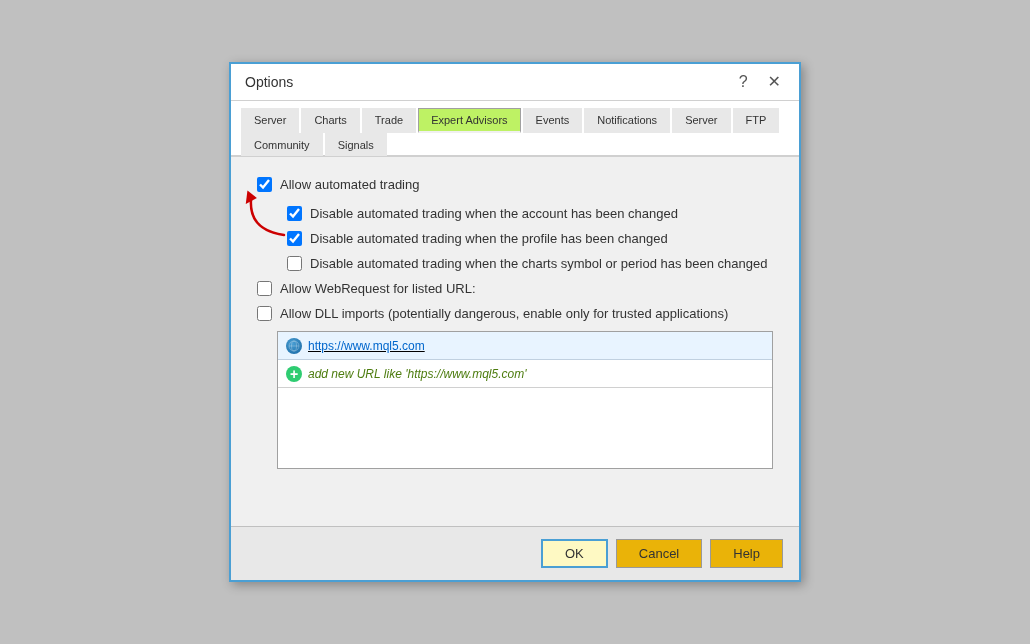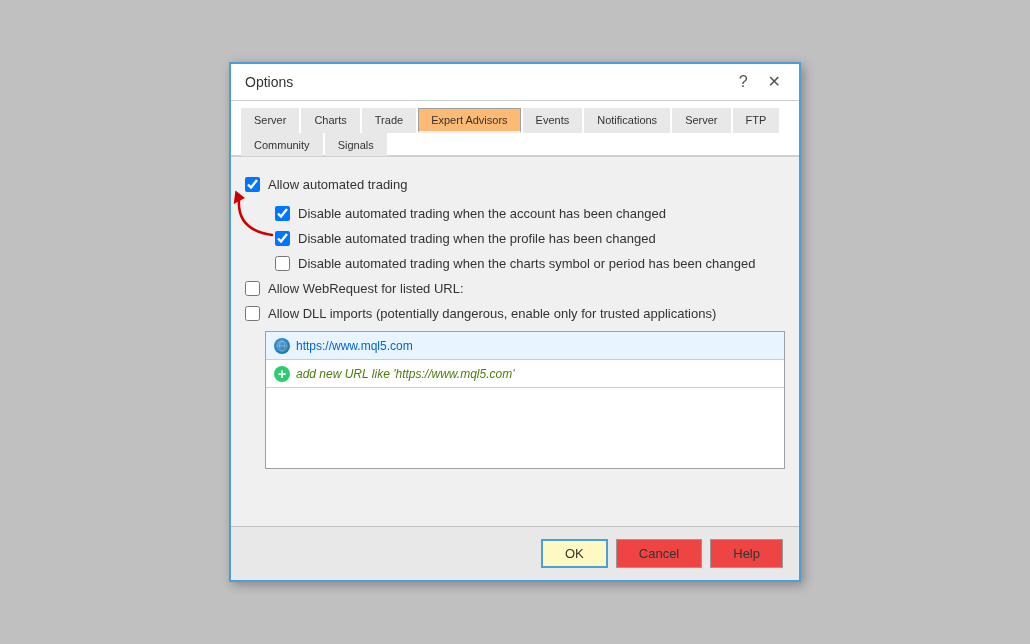--- a/index.html
+++ b/index.html
@@ -71,29 +71,29 @@
       font-size: 11px;
       color: #333;
       border: 1px solid transparent;
       border-bottom: none;
       margin-right: 2px;
       background: #e8e8e8;
       position: relative;
       bottom: -1px;
     }
     .tab.active {
-      background: #fdba74;
+      background: #bef264;
       border: 1px solid #a0a0a0;
       border-bottom: 2px solid #f0f0f0;
       font-weight: 500;
       z-index: 1;
     }
     .content {
       flex: 1;
-      padding: 20px 14px;
+      padding: 20px 26px;
       background: #f0f0f0;
     }
     .checkbox-row {
       display: flex;
       align-items: center;
       margin-bottom: 10px;
       gap: 8px;
     }
     .checkbox-row input[type="checkbox"] {
       width: 15px;
@@ -122,20 +122,21 @@
       border-bottom: 1px solid #d0d0d0;
       gap: 6px;
       min-height: 28px;
     }
     .url-row:last-child {
       border-bottom: none;
     }
     .url-row:first-child {
       background: #e8f4ff;
       border-bottom: 1px solid #c0d0e0;
+      text-decoration: underline;
     }
     .globe-icon {
       width: 16px;
       height: 16px;
       border-radius: 50%;
       background: radial-gradient(circle at 40% 35%, #4a9fd4, #1565a0);
       flex-shrink: 0;
       display: inline-flex;
       align-items: center;
       justify-content: center;
@@ -171,21 +172,21 @@
       padding: 12px 16px;
       display: flex;
       justify-content: flex-end;
       gap: 8px;
       border-top: 1px solid #c0c0c0;
     }
     .footer-btn {
       padding: 5px 22px;
       font-size: 13px;
       cursor: pointer;
-      background: #ef4444;
+      background: #eab308;
       border: 1px solid #999;
       color: #333;
     }
     .footer-btn.primary {
       border: 2px solid #4a9fd4;
       background: #fef9c3;
     }
   </style>
 </head>
 <body>

